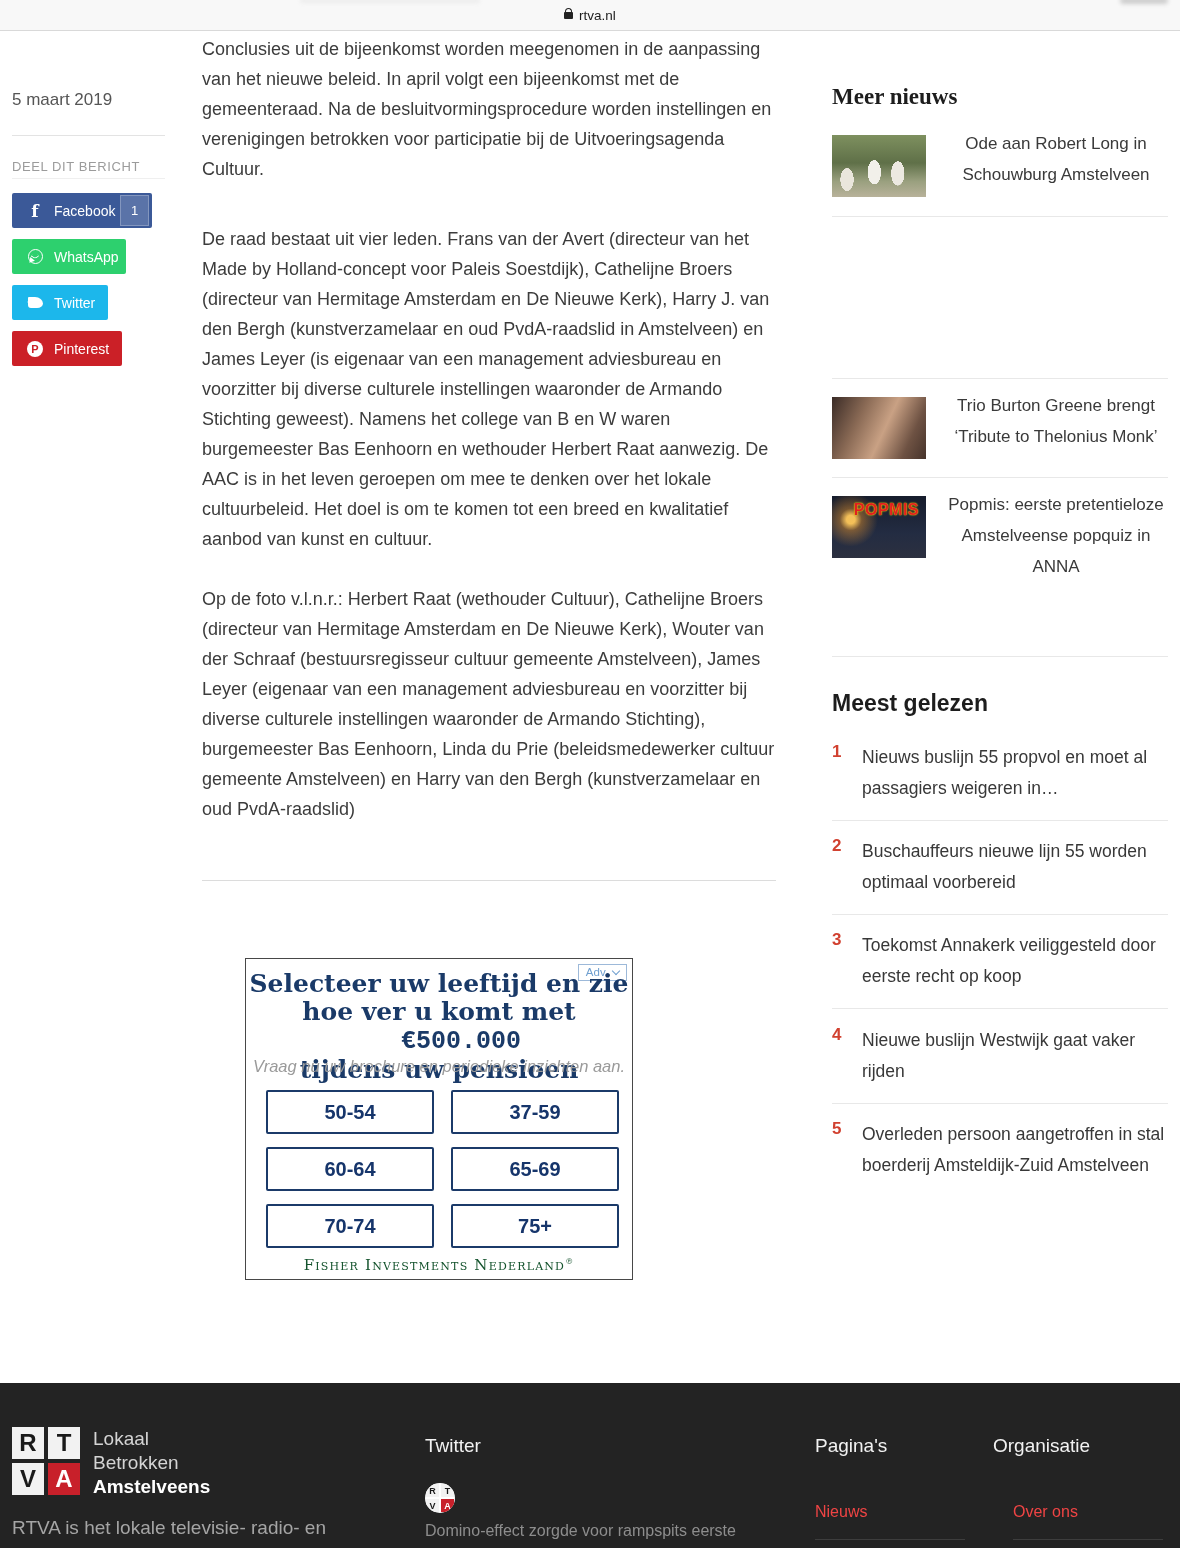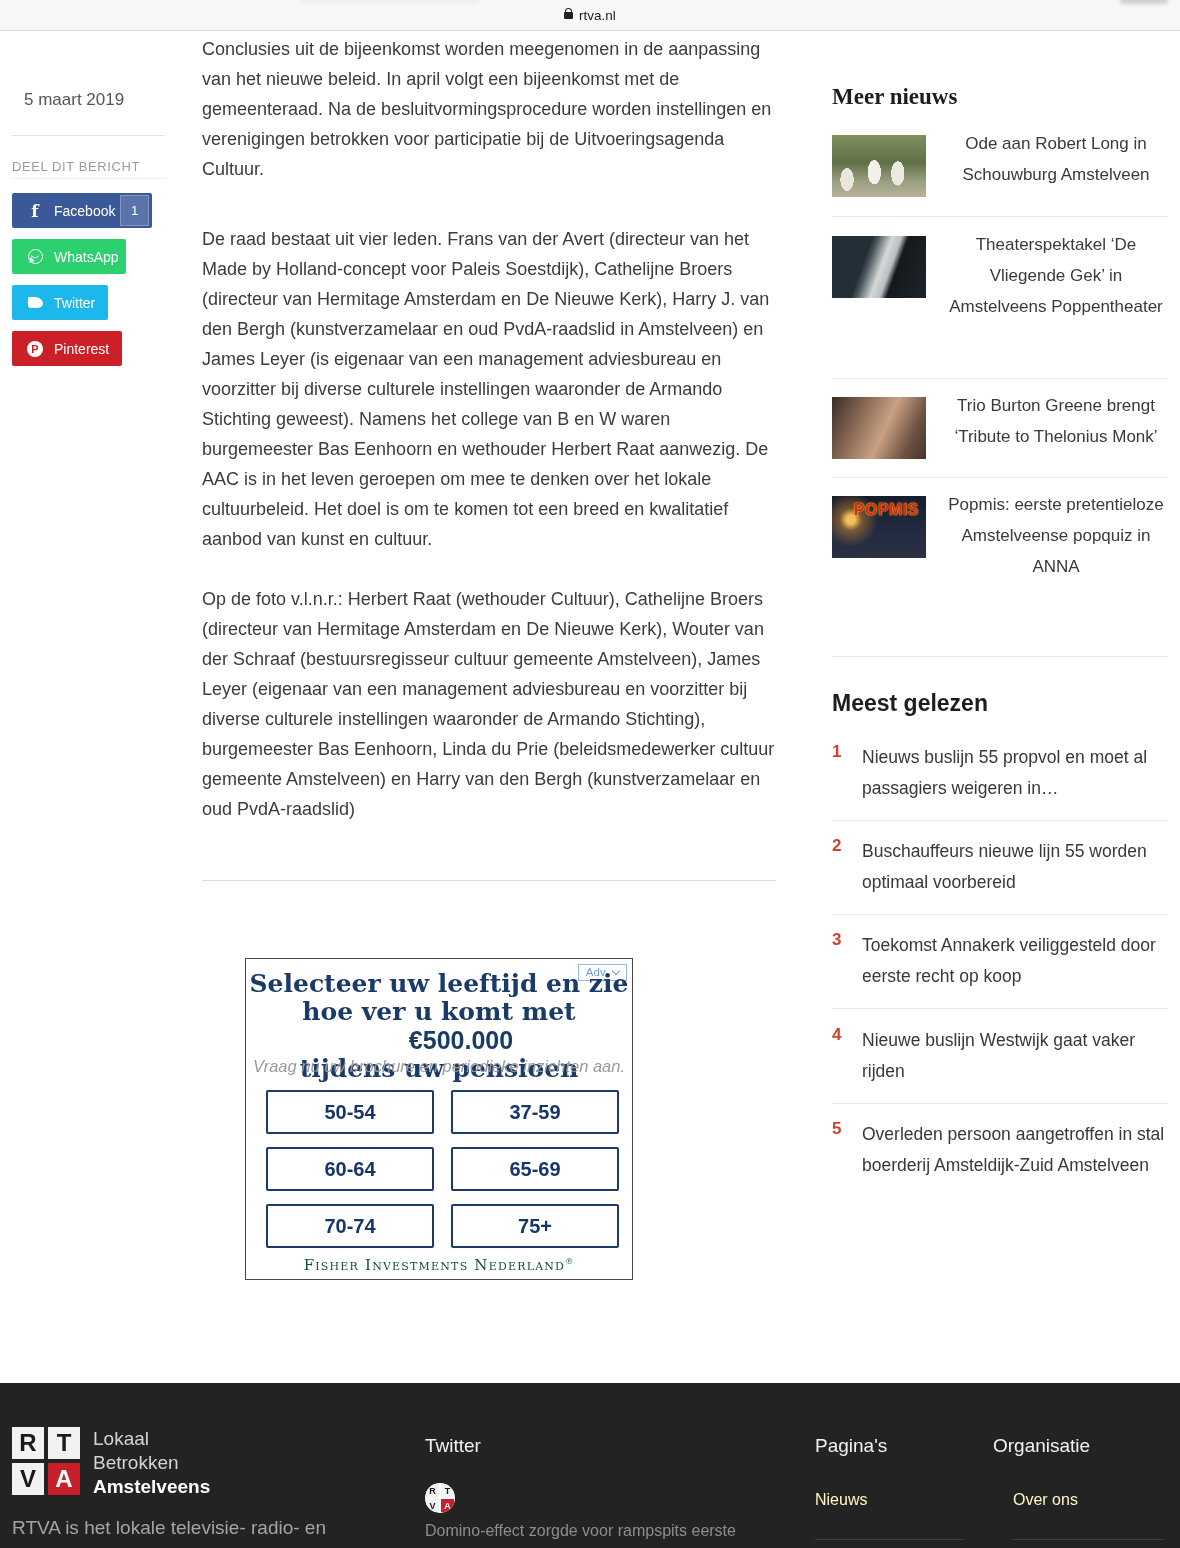--- a/index.html
+++ b/index.html
@@ -8,21 +8,21 @@
   
   .topbar{position:absolute;left:0;top:0;width:1180px;height:30px;background:#f8f8f8;
           border-bottom:1px solid #d9d9d9;display:flex;align-items:center;justify-content:center;}
   .urltext{font-size:13.5px;color:#1c1c1c;}
   .lock{display:inline-block;position:relative;width:9px;height:7px;background:#222;
         border-radius:1px;margin-right:6px;}
   .lock::before{content:"";position:absolute;left:1px;top:-4px;width:7px;height:5px;
         border:1.5px solid #222;border-bottom:none;border-radius:3.5px 3.5px 0 0;box-sizing:border-box;}
   .smudge{position:absolute;background:#9a9a9a;opacity:.45;border-radius:4px;filter:blur(2px);}
   
-  .date{position:absolute;left:24px;top:90px;font-size:17px;color:#555;}
+  .date{position:absolute;left:12px;top:90px;font-size:17px;color:#555;}
   .rail-div{position:absolute;left:12px;width:153px;height:1px;background:#e3e3e3;}
   .share-head{position:absolute;left:12px;top:159px;font-size:13px;letter-spacing:.6px;color:#9b9b9b;}
   .sbtn{position:absolute;left:12px;height:35px;display:flex;align-items:center;
         color:#fff;font-size:14px;cursor:pointer;border-radius:2px;}
   .sicon{width:20px;display:flex;justify-content:center;align-items:center;margin:0 9px 0 13px;}
   .fb{background:#3b5998;width:140px;}
   .fb-f{font:700 17px "DejaVu Serif",serif;color:#fff;}
   .fb-count{margin-left:auto;margin-right:3px;width:27px;height:29px;display:flex;align-items:center;
         justify-content:center;background:rgba(255,255,255,.16);border:1px solid rgba(255,255,255,.25);font-size:13px;}
   .wa{background:#2dd06e;width:114px;}
@@ -41,21 +41,21 @@
   .art-hr{position:absolute;left:202px;top:880px;width:574px;height:1px;background:#dcdcdc;}
   
   .ad{position:absolute;left:245px;top:958px;width:388px;height:322px;background:#fff;
       border:1.5px solid #474747;box-sizing:border-box;}
   .adv-chip{position:absolute;top:5px;right:5px;border:1px solid #9db9d9;background:#fff;
       color:#6f9fcf;font-size:11.5px;padding:1px 7px 2px 7px;display:flex;align-items:center;cursor:pointer;}
   .chev{display:inline-block;width:5px;height:5px;border-right:1.5px solid #6f9fcf;
       border-bottom:1.5px solid #6f9fcf;transform:rotate(45deg);margin-left:5px;margin-top:-2px;}
   .ad-head{position:absolute;left:0;top:11px;width:100%;text-align:center;
       font-family:"DejaVu Serif",serif;font-weight:600;font-size:25px;line-height:28px;color:#1a3a68;}
-  .ad-amount{font-family:Liberation Sans, sans-serif;font-weight:700;margin-left:44px;}
+  .ad-amount{font-family:Liberation Mono, monospace;font-weight:700;margin-left:44px;}
   .ad-sub{position:absolute;left:0;top:98px;width:100%;text-align:center;font-style:italic;
       font-size:16.5px;color:#9a9a9a;}
   .ad-grid{position:absolute;left:20px;top:131px;width:347px;display:grid;
       grid-template-columns:168px 168px;grid-auto-rows:44px;gap:13px 17px;}
   .age-btn{border:2.5px solid #1b3a69;border-radius:2px;background:#fff;color:#16356b;
       font-weight:700;font-size:20px;display:flex;align-items:center;justify-content:center;cursor:pointer;box-sizing:border-box;}
   .ad-brand{position:absolute;left:0;top:297px;width:100%;text-align:center;
       font-family:"DejaVu Serif",serif;font-variant:small-caps;letter-spacing:1.2px;
       font-size:15px;color:#14532d;}
   .ad-brand sup{font-size:8px;}
@@ -89,21 +89,21 @@
   .tagline{position:absolute;left:93px;top:44px;font-size:19px;line-height:24px;color:#d4d4d4;}
   .tagline .bold{color:#fff;font-weight:700;}
   .about{position:absolute;left:12px;top:134px;font-size:19px;color:#a5a5a5;}
   .fcol-head{position:absolute;top:52px;font-size:19px;color:#f2f2f2;}
   .avatar{position:absolute;left:425px;top:100px;width:30px;height:30px;border-radius:50%;
       background:#fff;overflow:hidden;}
   .avatar .sq{position:absolute;width:13px;height:13px;background:#f2f2f2;display:flex;align-items:center;
       justify-content:center;font-weight:700;font-size:9px;color:#1a1a1a;}
   .avatar .sq.red{background:#c8202a;color:#fff;}
   .tweet{position:absolute;left:425px;top:139px;width:330px;font-size:16px;color:#8d8d8d;cursor:pointer;}
-  .flink{position:absolute;top:108px;font-size:16px;color:#fef9c3;cursor:pointer;}
+  .flink{position:absolute;top:120px;font-size:16px;color:#ef4444;cursor:pointer;}
   .flink-div{position:absolute;top:156px;width:150px;height:1px;background:#3d3d3d;}
 </style>
 </head>
 <body>
 
 <div class="page">
 
   <div class="topbar">
     <span class="lock"></span>
     <span class="urltext">rtva.nl</span>
@@ -170,24 +170,20 @@
   </div>
 
   <div class="side-head" style="top:84px;font-family:Liberation Serif, serif;">Meer nieuws</div>
 
   <div class="news-item" style="top:135px;">
     <div class="thumb thumb1"></div>
     <div class="news-title">Ode aan Robert Long in Schouwburg Amstelveen</div>
   </div>
   <div class="side-div" style="top:216px;"></div>
 
-  <div class="news-item" style="top:236px;">
-    <div class="thumb thumb2"></div>
-    <div class="news-title">Theaterspektakel ‘De Vliegende Gek’ in Amstelveens Poppentheater</div>
-  </div>
   <div class="side-div" style="top:378px;"></div>
 
   <div class="news-item" style="top:397px;">
     <div class="thumb thumb3"></div>
     <div class="news-title">Trio Burton Greene brengt ‘Tribute to Thelonius Monk’</div>
   </div>
   <div class="side-div" style="top:477px;"></div>
 
   <div class="news-item" style="top:496px;">
     <div class="thumb thumb4">

